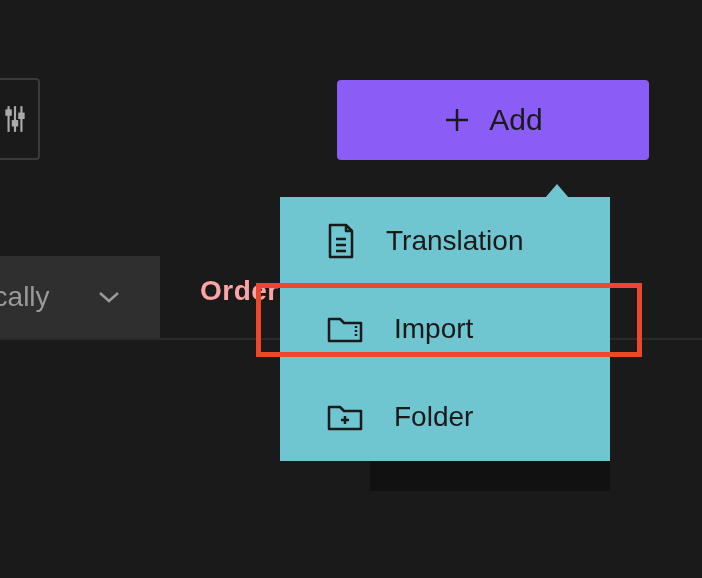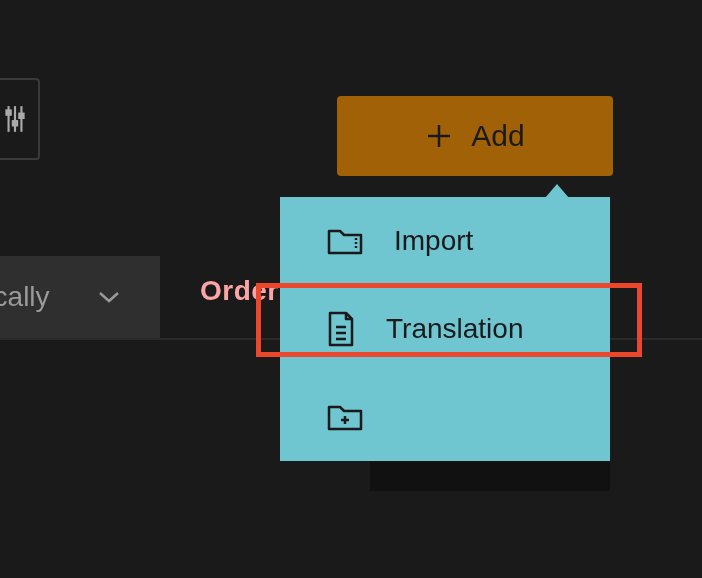--- a/index.html
+++ b/index.html
@@ -54,24 +54,24 @@
       position: absolute;
       left: 0;
       top: 338px;
       width: 702px;
       height: 2px;
       background: #2a2a2a;
     }
     .add-button {
       position: absolute;
       left: 337px;
-      top: 96px;
-      width: 276px;
+      top: 80px;
+      width: 312px;
       height: 80px;
-      background: #a16207;
+      background: #8b5cf6;
       border-radius: 4px;
       display: flex;
       align-items: center;
       justify-content: center;
       gap: 18px;
       cursor: pointer;
     }
     .add-button span {
       color: #1a1a1a;
       font-size: 30px;
@@ -158,38 +158,39 @@
     <line x1="14" y1="3" x2="14" y2="25"></line>
     <line x1="3" y1="14" x2="25" y2="14"></line>
   </svg>
   <span>Add</span>
 </div>
 
 <div class="dropdown-arrow"></div>
 
 <div class="dropdown-menu">
   <div class="menu-item">
-    <svg width="38" height="32" viewBox="0 0 38 32" fill="none" stroke="#1a1a1a" stroke-width="2.5" stroke-linejoin="round">
-      <path d="M3 6 L14 6 L18 10 L35 10 L35 28 L3 28 Z"></path>
-      <line x1="30" y1="13" x2="30" y2="25" stroke-dasharray="2,2"></line>
-    </svg>
-    <span>Import</span>
-  </div>
-  <div class="menu-item">
     <svg width="30" height="36" viewBox="0 0 30 36" fill="none" stroke="#1a1a1a" stroke-width="2.5" stroke-linejoin="round">
       <path d="M4 2 L20 2 L26 8 L26 34 L4 34 Z"></path>
       <path d="M20 2 L20 8 L26 8"></path>
       <line x1="10" y1="16" x2="20" y2="16"></line>
       <line x1="10" y1="22" x2="20" y2="22"></line>
       <line x1="10" y1="28" x2="20" y2="28"></line>
     </svg>
     <span>Translation</span>
   </div>
   <div class="menu-item">
     <svg width="38" height="32" viewBox="0 0 38 32" fill="none" stroke="#1a1a1a" stroke-width="2.5" stroke-linejoin="round">
       <path d="M3 6 L14 6 L18 10 L35 10 L35 28 L3 28 Z"></path>
+      <line x1="30" y1="13" x2="30" y2="25" stroke-dasharray="2,2"></line>
+    </svg>
+    <span>Import</span>
+  </div>
+  <div class="menu-item">
+    <svg width="38" height="32" viewBox="0 0 38 32" fill="none" stroke="#1a1a1a" stroke-width="2.5" stroke-linejoin="round">
+      <path d="M3 6 L14 6 L18 10 L35 10 L35 28 L3 28 Z"></path>
       <line x1="15" y1="19" x2="23" y2="19"></line>
       <line x1="19" y1="15" x2="19" y2="23"></line>
     </svg>
+    <span>Folder</span>
   </div>
 </div>
 
 <div class="highlight-box"></div>
 
 </body></html>

